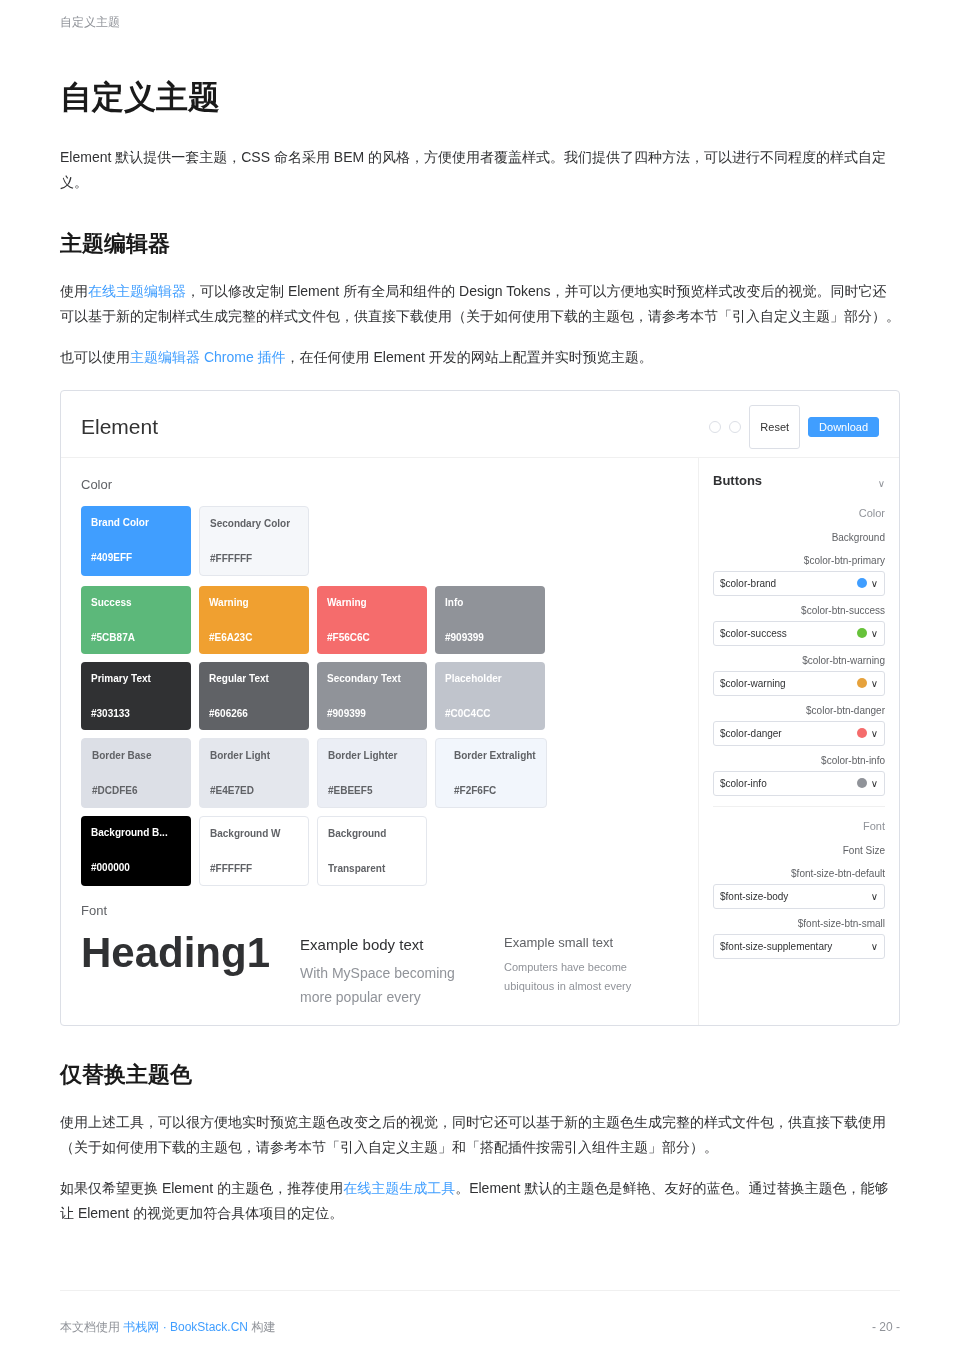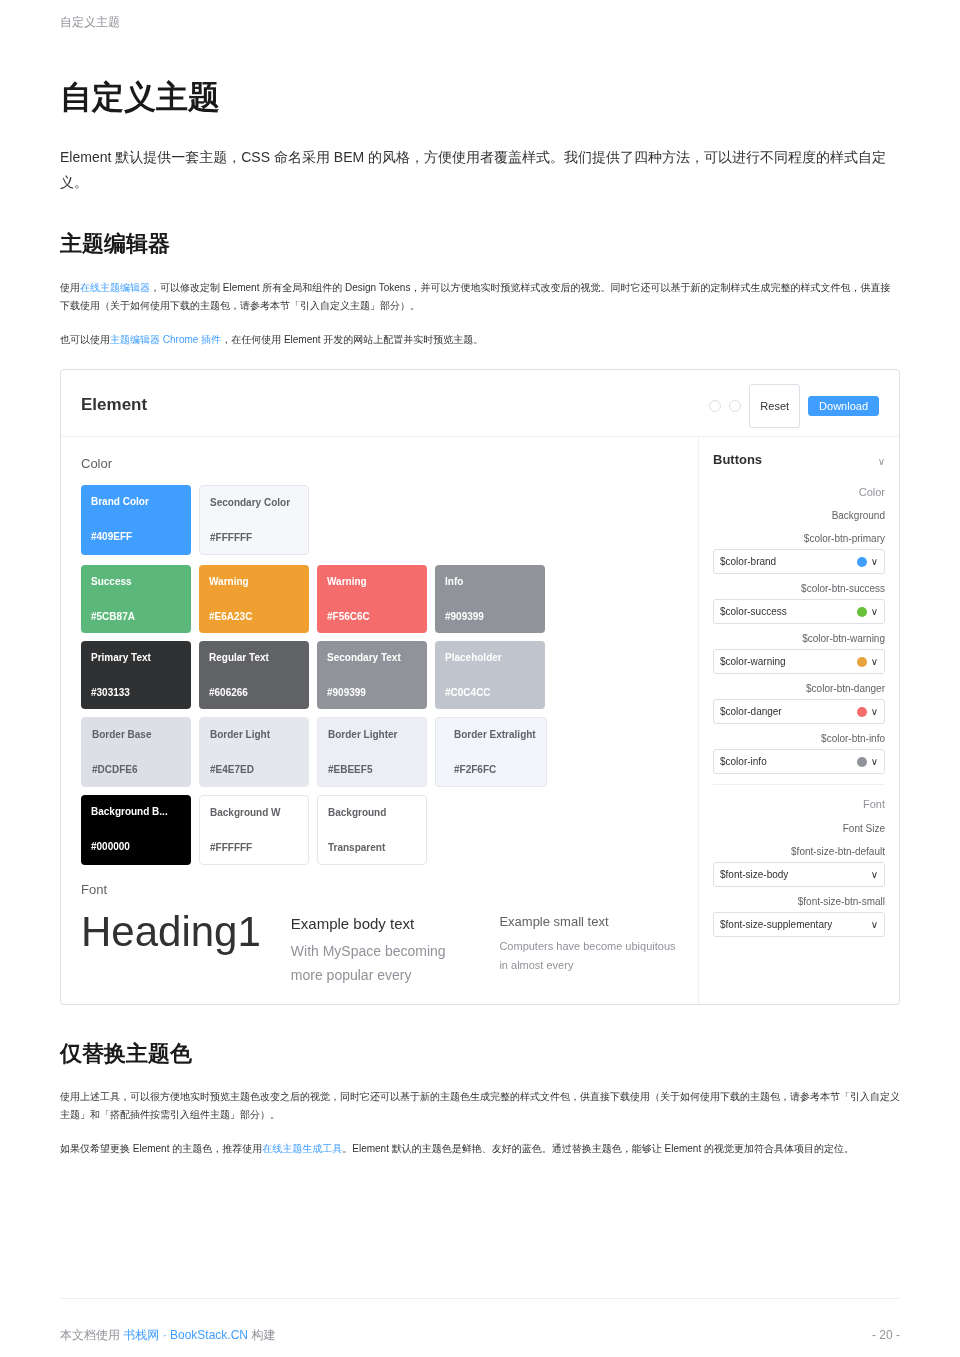--- a/index.html
+++ b/index.html
@@ -40,21 +40,21 @@
       font-family: "PingFang SC", "Microsoft YaHei", Arial, sans-serif;
     }
     .section-title {
       font-size: 22px;
       font-weight: 600;
       color: #1a1a1a;
       margin-bottom: 16px;
       margin-top: 10px;
     }
     .section-text {
-      font-size: 10px;
+      font-size: 14px;
       color: #303133;
       line-height: 1.8;
       margin-bottom: 16px;
     }
     a, .link {
       color: #409EFF;
       text-decoration: none;
     }
 
     
@@ -65,22 +65,22 @@
       background: #fff;
       overflow: hidden;
     }
     .preview-header {
       display: flex;
       align-items: center;
       padding: 14px 20px 8px 20px;
       border-bottom: 1px solid #f0f0f0;
     }
     .preview-logo {
-      font-size: 17px;
-      font-weight: 700;
+      font-size: 21px;
+      font-weight: 400;
       color: #333;
       flex: 1;
     }
     .preview-controls {
       display: flex;
       align-items: center;
       gap: 8px;
     }
     .circle-btn {
       width: 12px; height: 12px;
@@ -174,21 +174,21 @@
       color: #606266;
       margin: 14px 0 10px 0;
     }
     .font-preview-row {
       display: flex;
       align-items: flex-start;
       gap: 30px;
     }
     .font-heading {
       font-size: 42px;
-      font-weight: 400;
+      font-weight: 700;
       color: #303133;
       line-height: 1;
     }
     .font-body-col {
       flex: 1;
     }
     .font-body-text {
       font-size: 15px;
       color: #303133;
       font-weight: 400;
@@ -257,21 +257,21 @@
 
     .right-divider {
       border: none;
       border-top: 1px solid #f0f0f0;
       margin: 10px 0;
     }
 
     
     .page-footer {
       position: absolute;
-      bottom: 12px;
+      bottom: 20px;
       left: 60px;
       right: 60px;
       display: flex;
       justify-content: space-between;
       align-items: center;
       font-size: 12px;
       color: #909399;
       border-top: 1px solid #f0f0f0;
       padding-top: 26px;
     }

